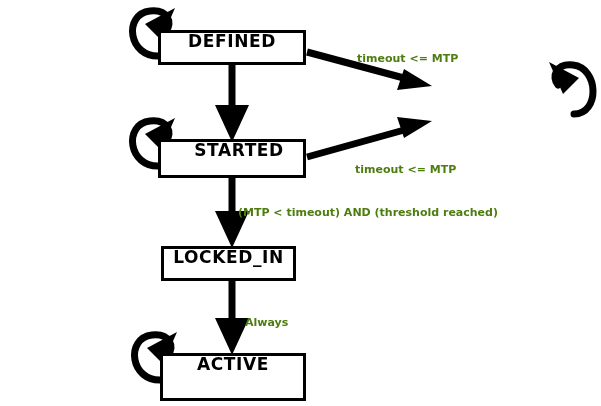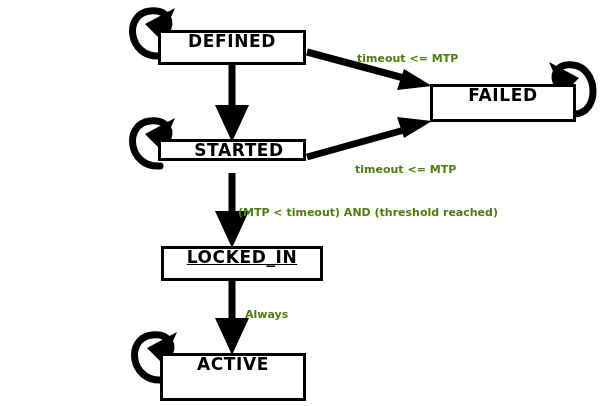--- a/index.html
+++ b/index.html
@@ -104,38 +104,35 @@
     <g>
       <line x1="232" y1="281" x2="232" y2="335" stroke="#000000" stroke-width="7"></line>
       <polygon points="232,355 215,318 249,318" fill="#000000"></polygon>
     </g>
   </svg>
 
   <div class="state-node" style="left:158px; top:30px; width:148px; height:35px;">
     <span class="state-label">DEFINED</span>
   </div>
 
-  <div class="state-node" style="left:430px; top:84px; width:146px; height:38px;">
-    <span class="state-label">FAILED</span>
-  </div>
 
-  <div class="state-node" style="left:158px; top:139px; width:148px; height:22px;padding-left:14px;">
+  <div class="state-node" style="left:158px; top:139px; width:148px; height:39px;padding-left:14px;">
     <span class="state-label">STARTED</span>
   </div>
 
-  <div class="state-node" style="left:161px; top:246px; width:162px; height:35px;text-decoration:underline;">
+  <div class="state-node" style="left:161px; top:246px; width:135px; height:35px;">
     <span class="state-label">LOCKED_IN</span>
   </div>
 
   <div class="state-node" style="left:160px; top:353px; width:146px; height:48px;">
     <span class="state-label">ACTIVE</span>
   </div>
 
   <div class="edge-label" style="left:357px; top:36px;">timeout &lt;= MTP</div>
 
 
   <div class="edge-label" style="left:355px; top:147px;">timeout &lt;= MTP</div>
 
   <div class="edge-label" style="left:238px; top:190px;text-align:center;">(MTP &lt; timeout) AND (threshold reached)</div>
 
-  <div class="edge-label" style="left:245px; top:292px;">Always</div>
+  <div class="edge-label" style="left:245px; top:300px;">Always</div>
 
 </div>
 
 </body></html>

